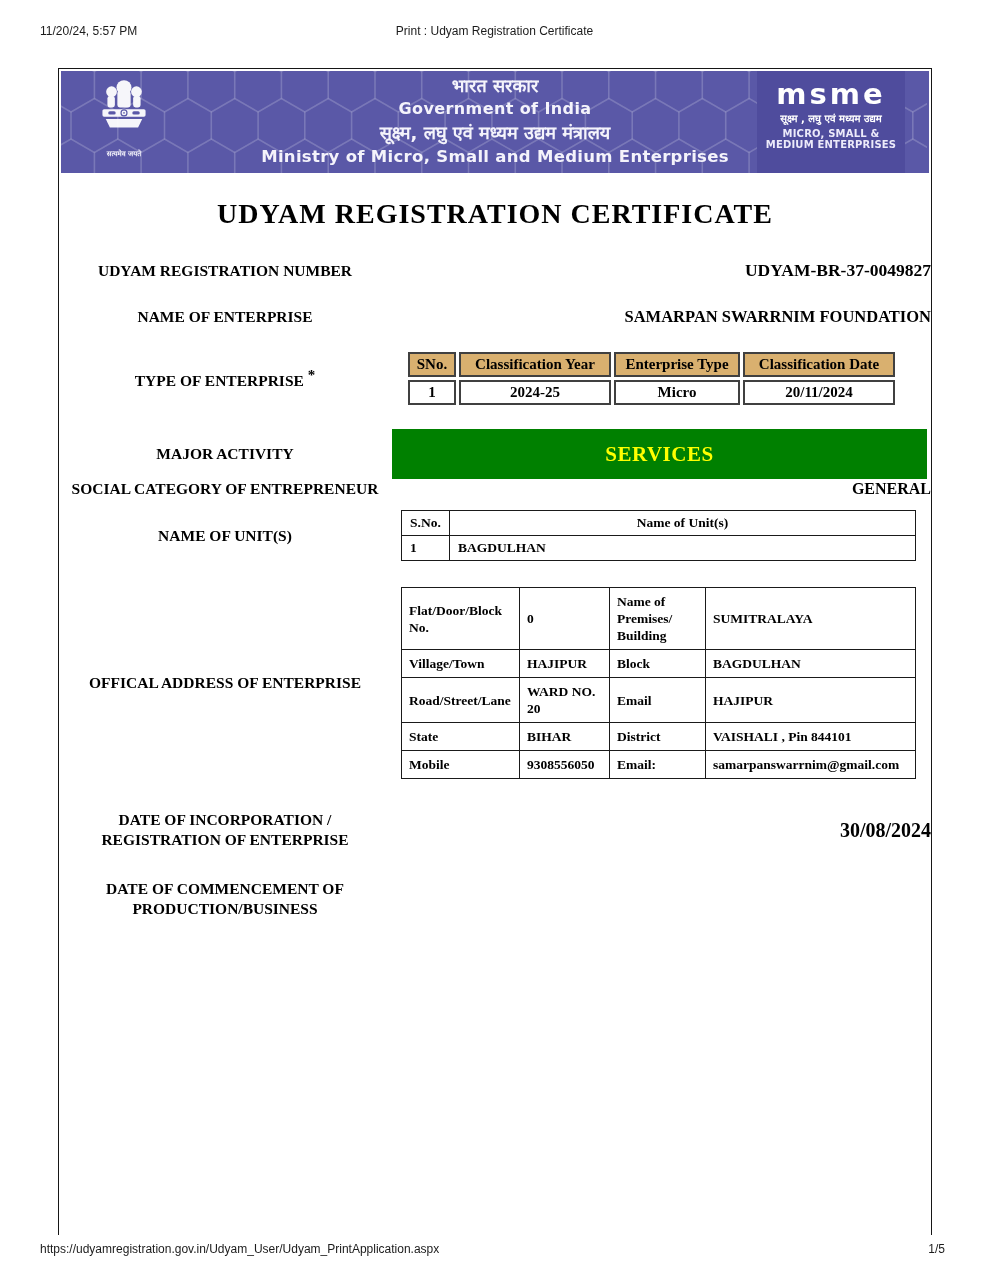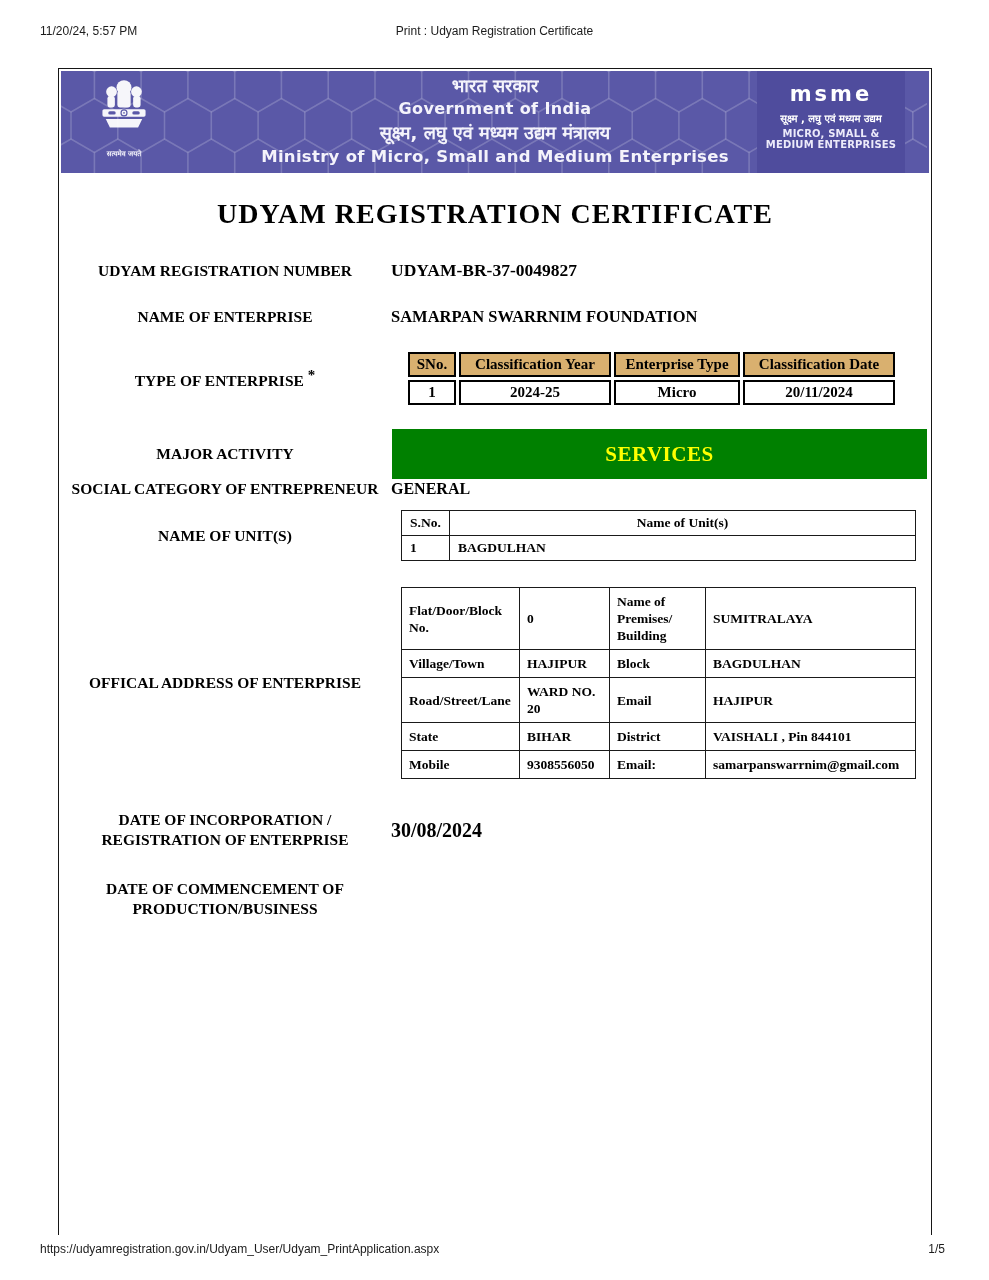--- a/index.html
+++ b/index.html
@@ -31,47 +31,47 @@
   .banner-text { position:absolute; left:50%; top:3px; transform:translateX(-50%);
     width:600px; text-align:center; color:#f4f3fb; z-index:2;
     font-family:"DejaVu Sans", sans-serif; font-weight:bold; }
   .bt-hindi1 { font-size:18px; line-height:24px; }
   .bt-eng1   { font-size:16px; line-height:22px; letter-spacing:.4px; }
   .bt-hindi2 { font-size:18px; line-height:25px; }
   .bt-eng2   { font-size:16.5px; line-height:24px; letter-spacing:.3px; }
   .msme-box { position:absolute; right:24px; top:0; width:148px; height:100%;
     background:#4f4c9d; color:#fff; text-align:center; z-index:3;
     font-family:"DejaVu Sans", sans-serif; }
-  .msme-word { font-size:21px; font-weight:800; letter-spacing:3px; line-height:32px; margin-top:7px; }
+  .msme-word { font-size:29px; font-weight:800; letter-spacing:3px; line-height:32px; margin-top:7px; }
   .msme-hindi { font-size:10px; font-weight:bold; margin-top:1px; }
   .msme-eng { font-size:10px; font-weight:bold; margin-top:3px; letter-spacing:.2px; color:#eceafa; }
 
   
   .cert-title { text-align:center; font-size:28px; font-weight:bold; letter-spacing:1px; margin-top:25px; }
 
   .field-row { display:grid; grid-template-columns:332px 1fr; align-items:center; }
   .f-label { font-weight:bold; font-size:15.5px; line-height:20px; text-align:center;
     width:312px; margin:0 auto; }
-  .f-value { text-align:left; font-weight:bold; }
+  .f-value { text-align:right; font-weight:bold; }
   .sup-star { font-weight:bold; font-size:15px; vertical-align:super; }
 
   .row-reg { margin-top:30px; }   .row-reg .f-value { font-size:17.5px; }
   .row-name { margin-top:26px; }  .row-name .f-value { font-size:16.5px; }
   .row-type { margin-top:22px; }
   .row-activity { margin-top:21px; }
   .row-social { } .row-social .f-value { font-size:16px; }
   .row-units { margin-top:11px; }
   .row-address { margin-top:26px; }
   .row-incdate { margin-top:31px; } .row-incdate .f-value { font-size:20px; }
   .row-commdate { margin-top:25px; min-height:48px; }
 
   
   table.type-table { border-collapse:separate; border-spacing:3px; margin-left:14px; }
   table.type-table td {
-    border:2px solid #000000; font-weight:bold; font-size:15px; text-align:center;
+    border:2px solid #404040; font-weight:bold; font-size:15px; text-align:center;
     padding:2px 6px; height:25px; background:#fff; }
   table.type-table tr.hdr td { background:#d9b06f; }
   .tt-c0 { width:48px; } .tt-c1 { width:152px; } .tt-c2 { width:126px; } .tt-c3 { width:152px; }
 
   
   .activity-bar { height:50px; width:535px; margin-left:1px; background:#008000;
     display:flex; align-items:center; justify-content:center;
     color:#ffff00; font-weight:bold; font-size:21px; letter-spacing:.5px; }
 
   

